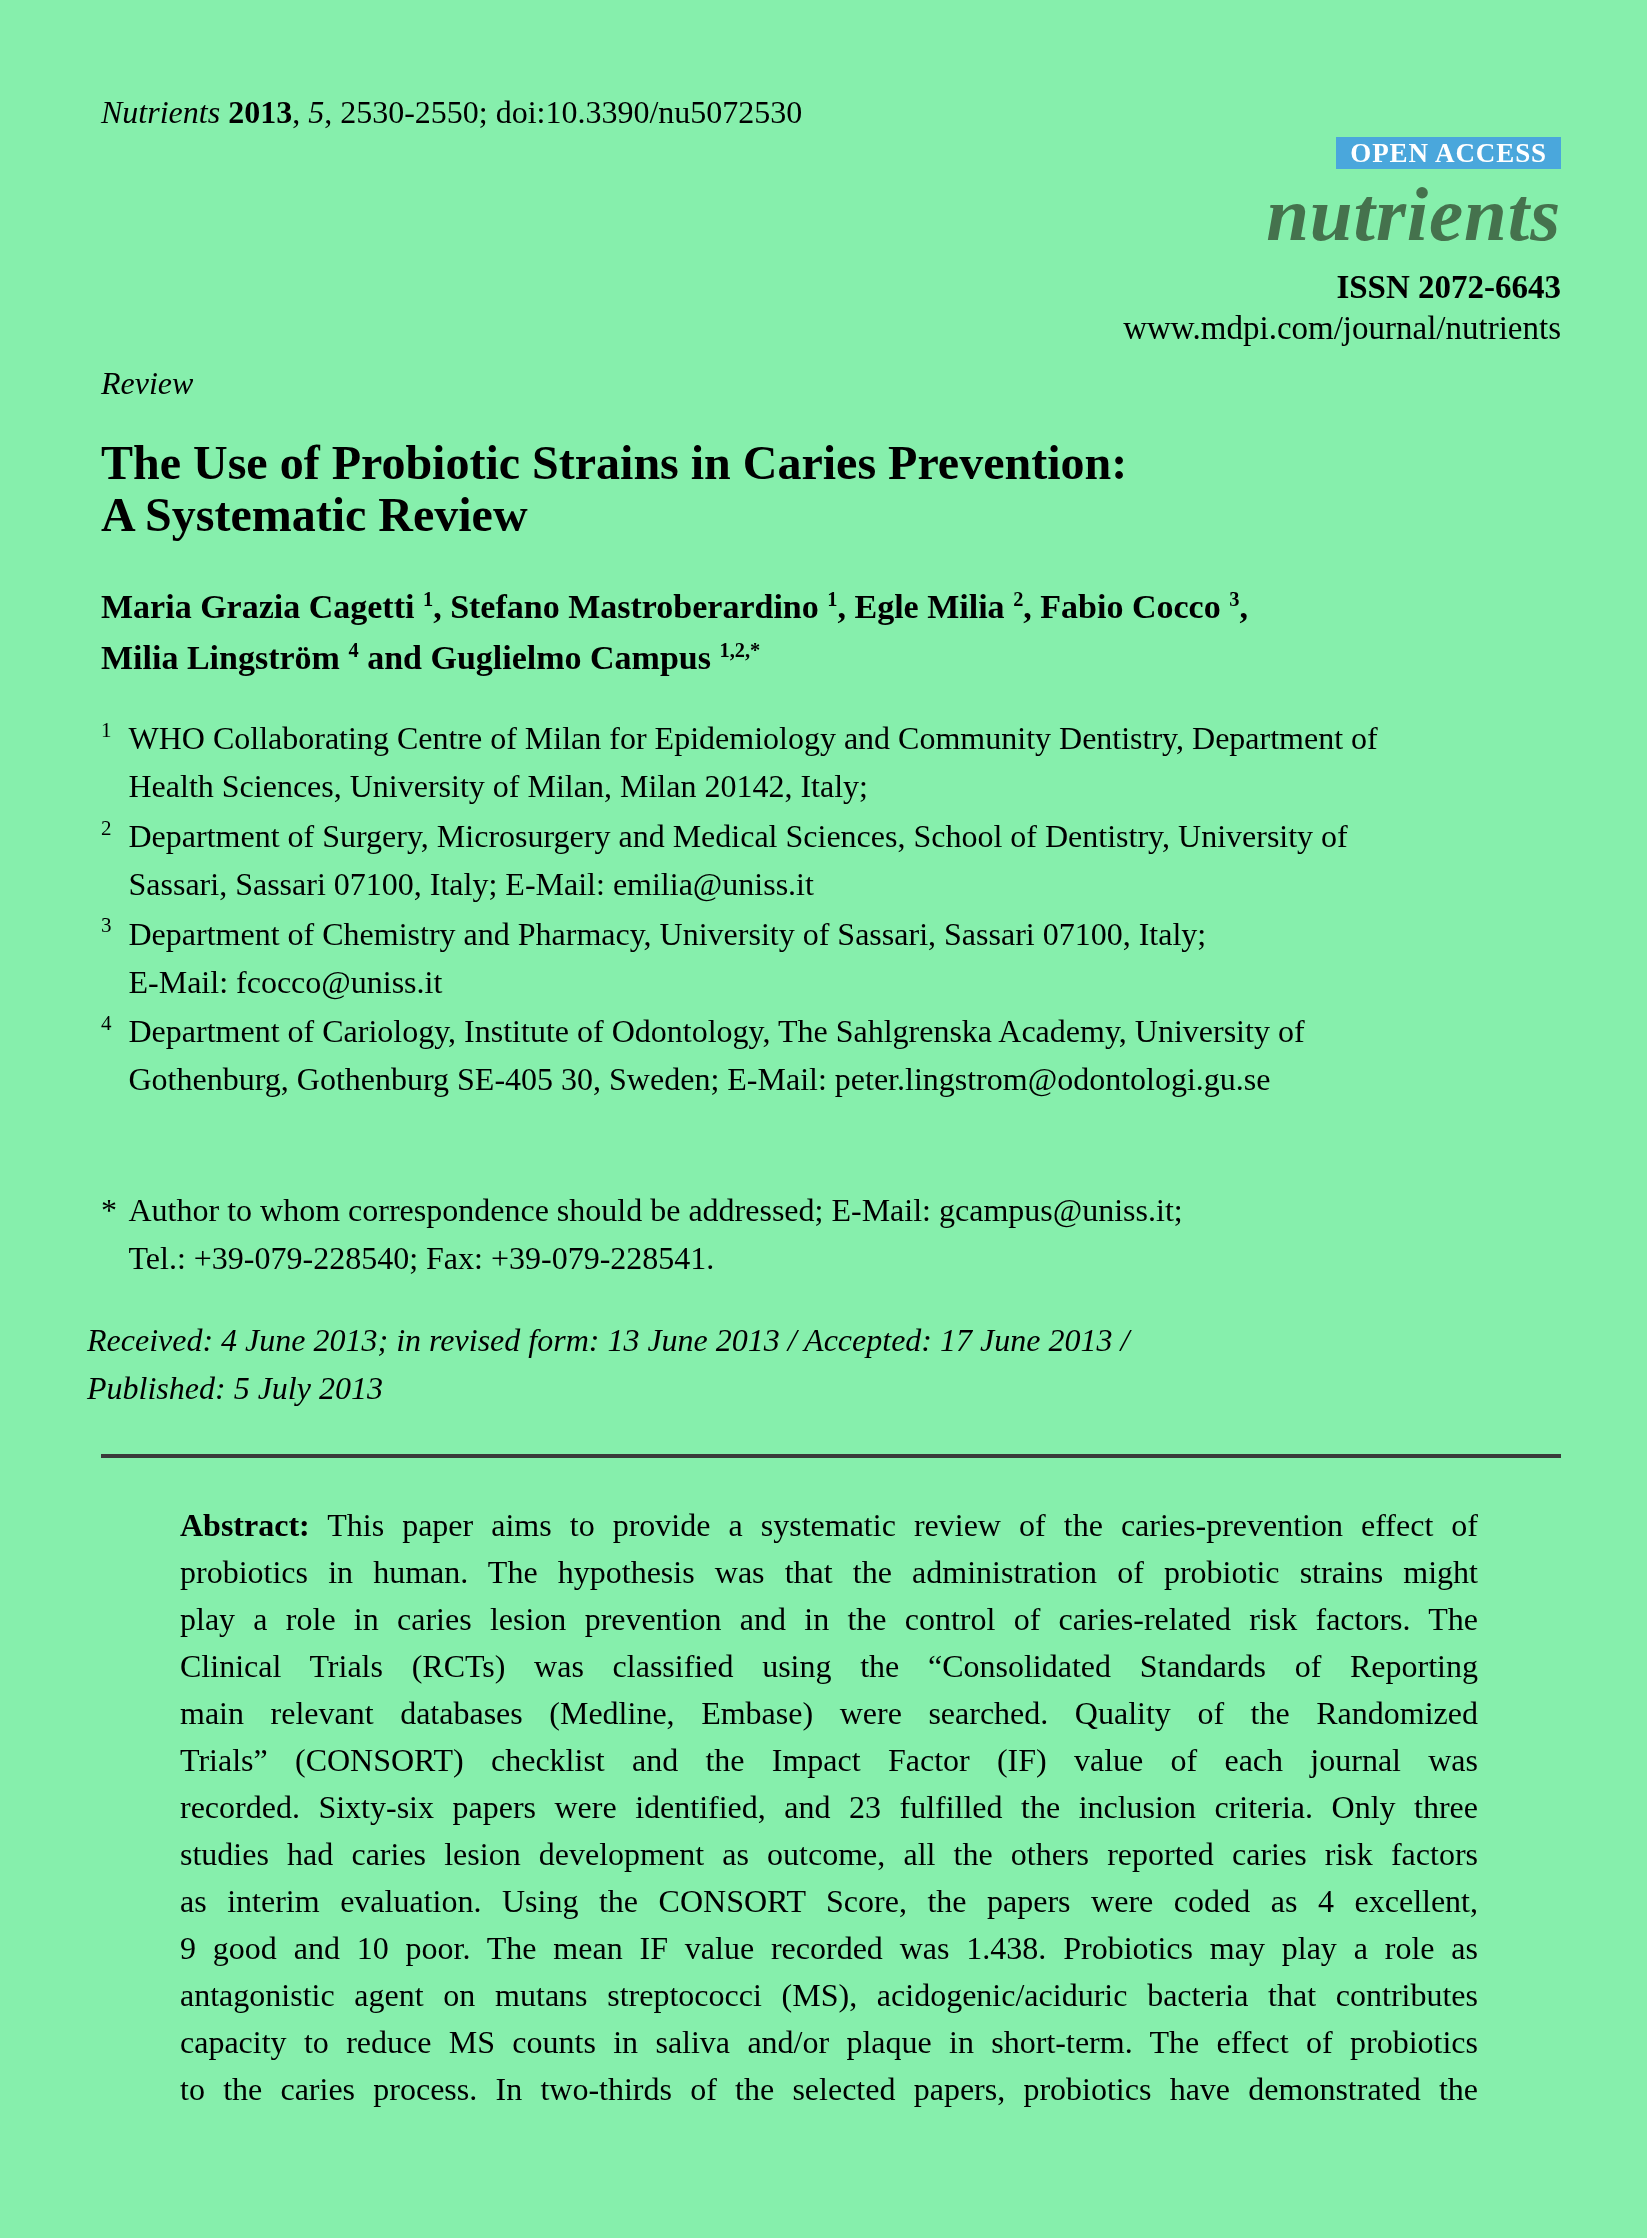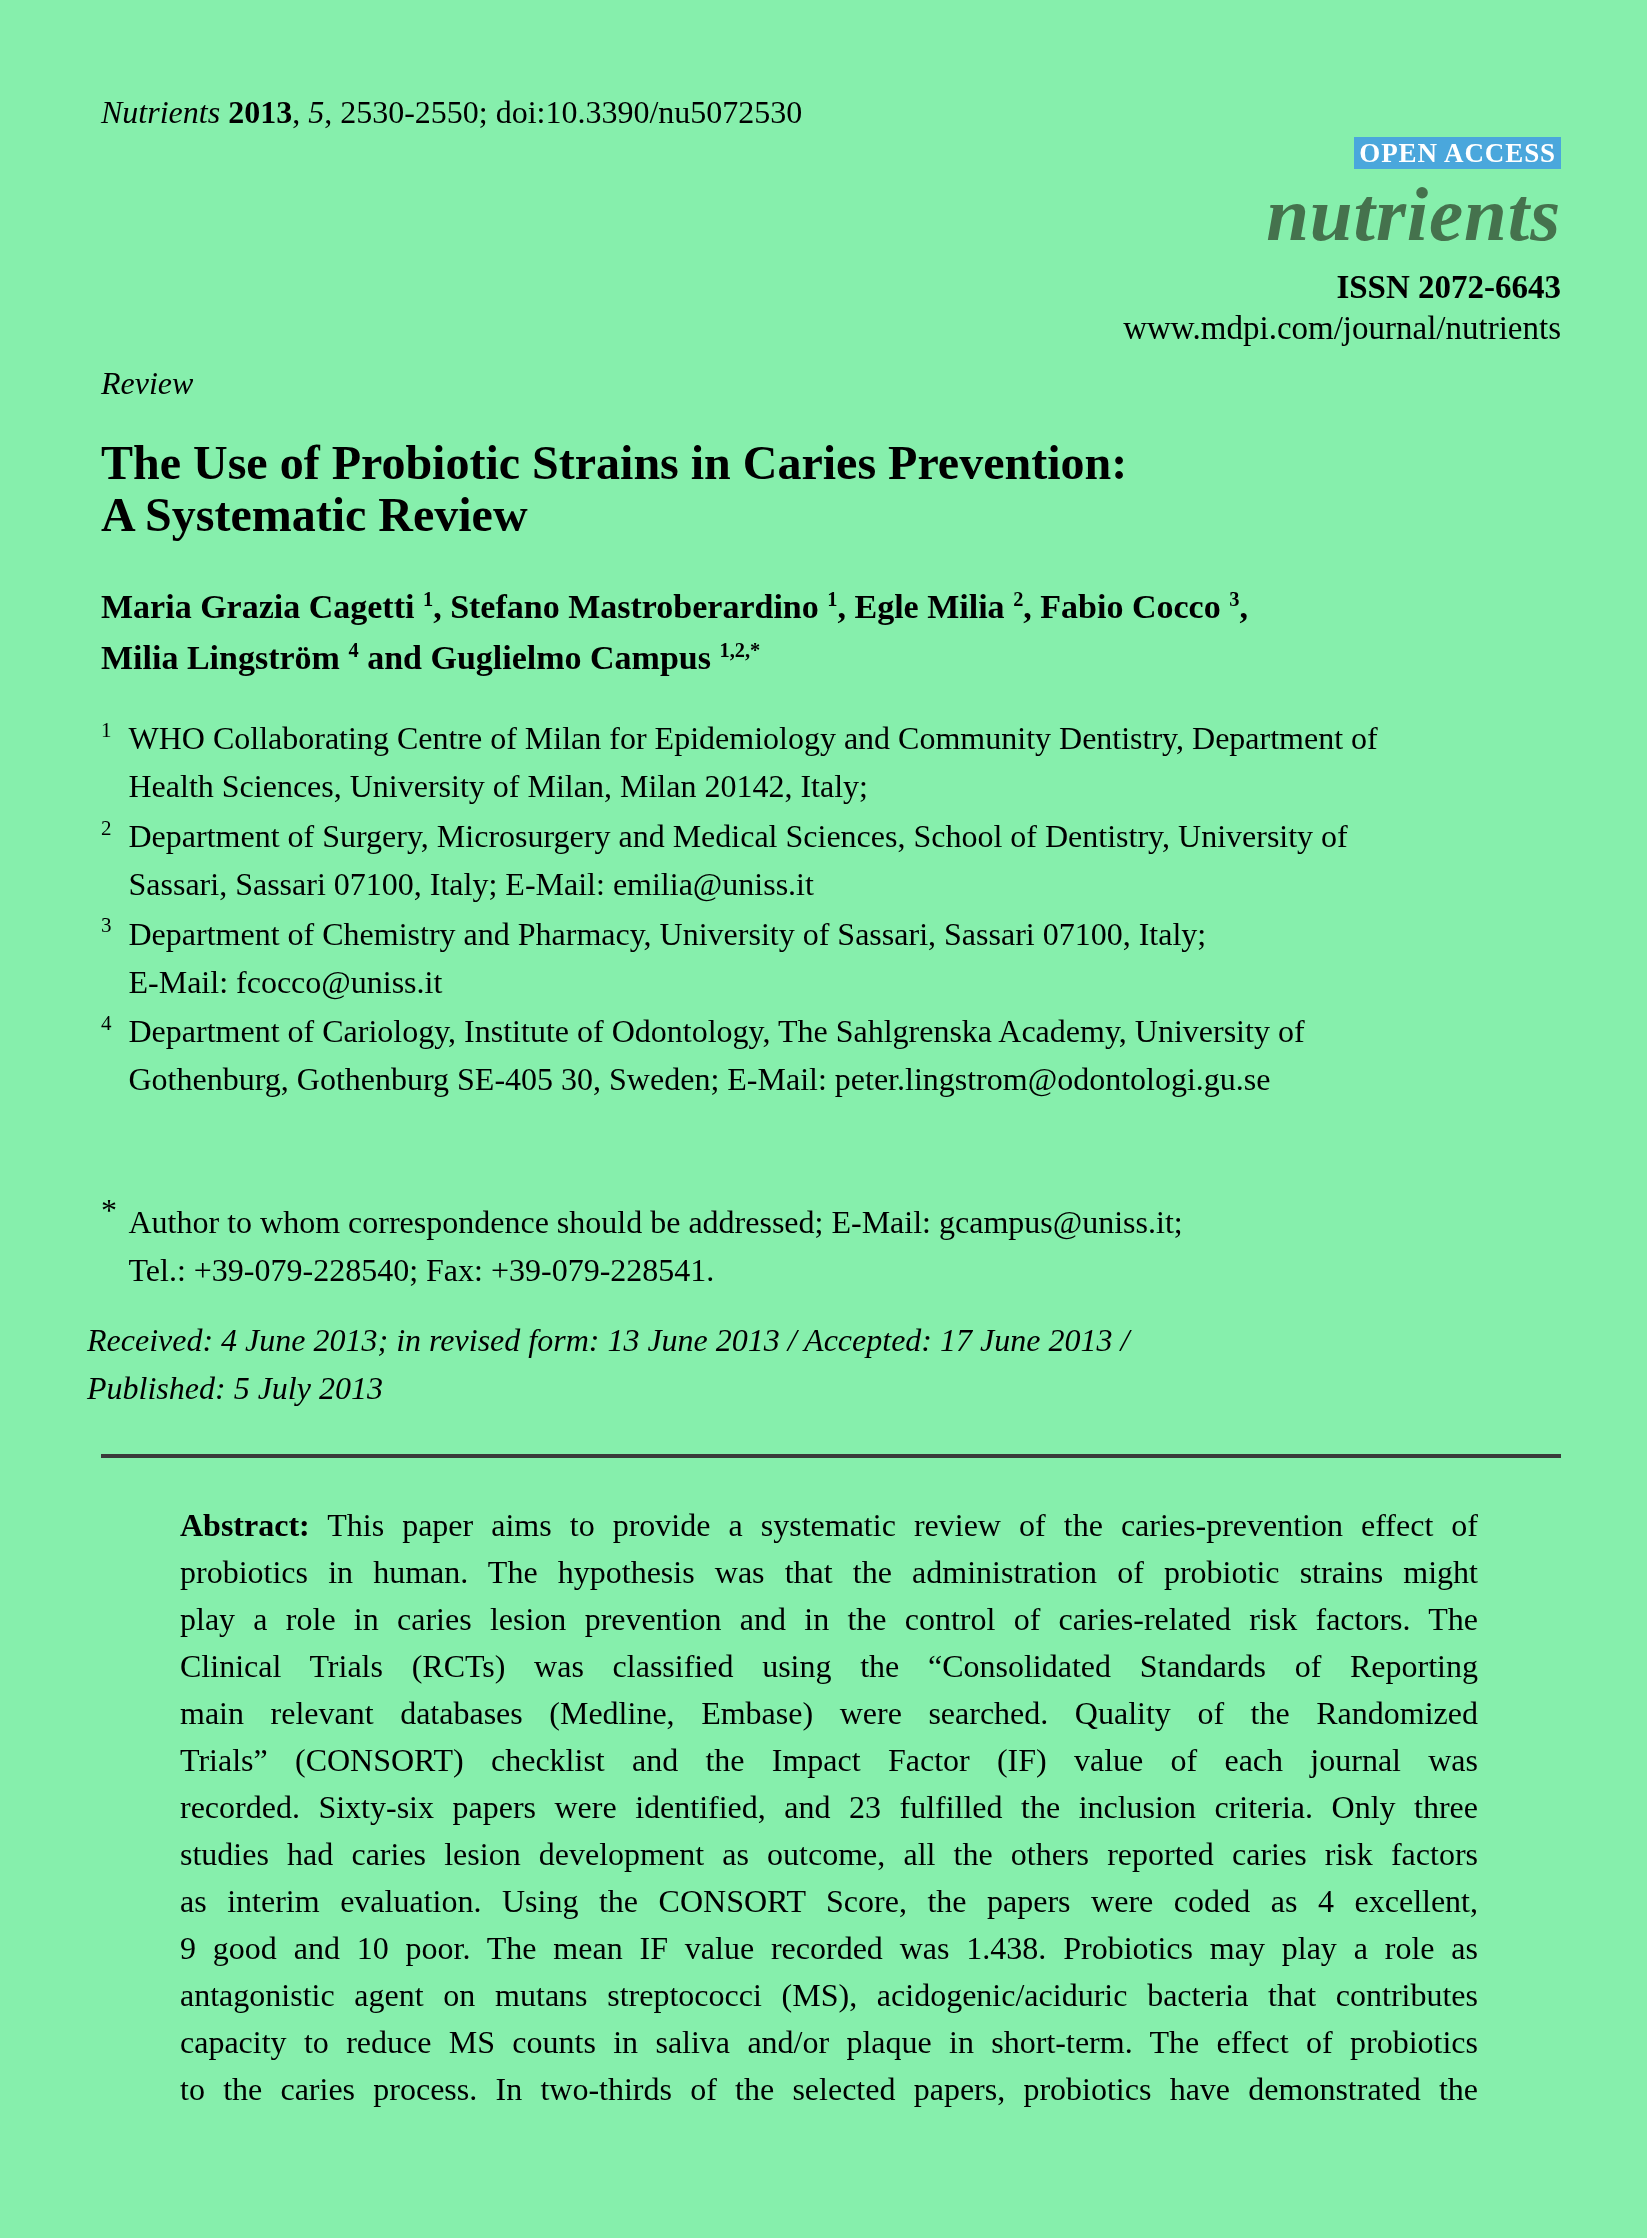--- a/index.html
+++ b/index.html
@@ -8,21 +8,21 @@
     font-family:"Liberation Serif","DejaVu Serif",serif; color:#000; overflow:hidden;
   }
   .i { font-style:italic; }
   .b { font-weight:700; }
   sup { font-size:60%; line-height:0; vertical-align:super; }
 
   .citation { position:absolute; left:101px; top:92px; font-size:32px; line-height:40px; white-space:nowrap; }
 
   .badge {
     position:absolute; right:86px; top:137px; background:#4AA7DC; color:#fff;
-    font-weight:700; font-size:27px; line-height:32px; padding:0 5px; letter-spacing:0.9px;
+    font-weight:700; font-size:27px; line-height:32px; padding:0 14px; letter-spacing:0.9px;
   }
   .logo {
     position:absolute; right:86px; top:176px; color:#45724D;
     font-size:77px; line-height:77px; font-weight:700; font-style:italic; letter-spacing:0.9px;
   }
   .issn { position:absolute; right:86px; top:267px; font-size:33px; line-height:40px; font-weight:700;margin-left:16px; }
   .jurl { position:absolute; right:86px; top:308px; font-size:33px; line-height:40px; }
 
   .article-type { position:absolute; left:101px; top:363px; font-size:32px; line-height:40px; font-style:italic; }
 
@@ -32,21 +32,21 @@
 
   .affiliations { position:absolute; left:101px; top:714px; width:1460px; font-size:32px; line-height:48px; }
   .aff-row { display:flex; margin-bottom:1.8px; }
   .aff-marker { flex:0 0 27.5px; width:27.5px; font-size:21px; line-height:48px; }
   .aff-marker > span { position:relative; top:-8.3px; }
   .aff-text { flex:1; }
 
   .correspondence { position:absolute; left:101px; top:1186px; width:1460px; font-size:32px; line-height:48px; }
   .corr-row { display:flex; }
   .corr-marker { flex:0 0 27.5px; width:27.5px; font-size:32px; line-height:48px; }
-  .corr-text { flex:1;margin-top:12px; }
+  .corr-text { flex:1; }
 
   .dates { position:absolute; left:87px; top:1316px; font-size:32px; line-height:48px; font-style:italic; }
 
   .rule { position:absolute; left:101px; top:1454px; width:1460px; height:3.7px; background:#3A3A3A; }
 
   .abstract { position:absolute; left:180px; top:1502px; width:1298px; font-size:32px; line-height:47px; }
   .abs-line { text-align:justify; text-align-last:justify; }
 </style>
 </head>
 <body>

